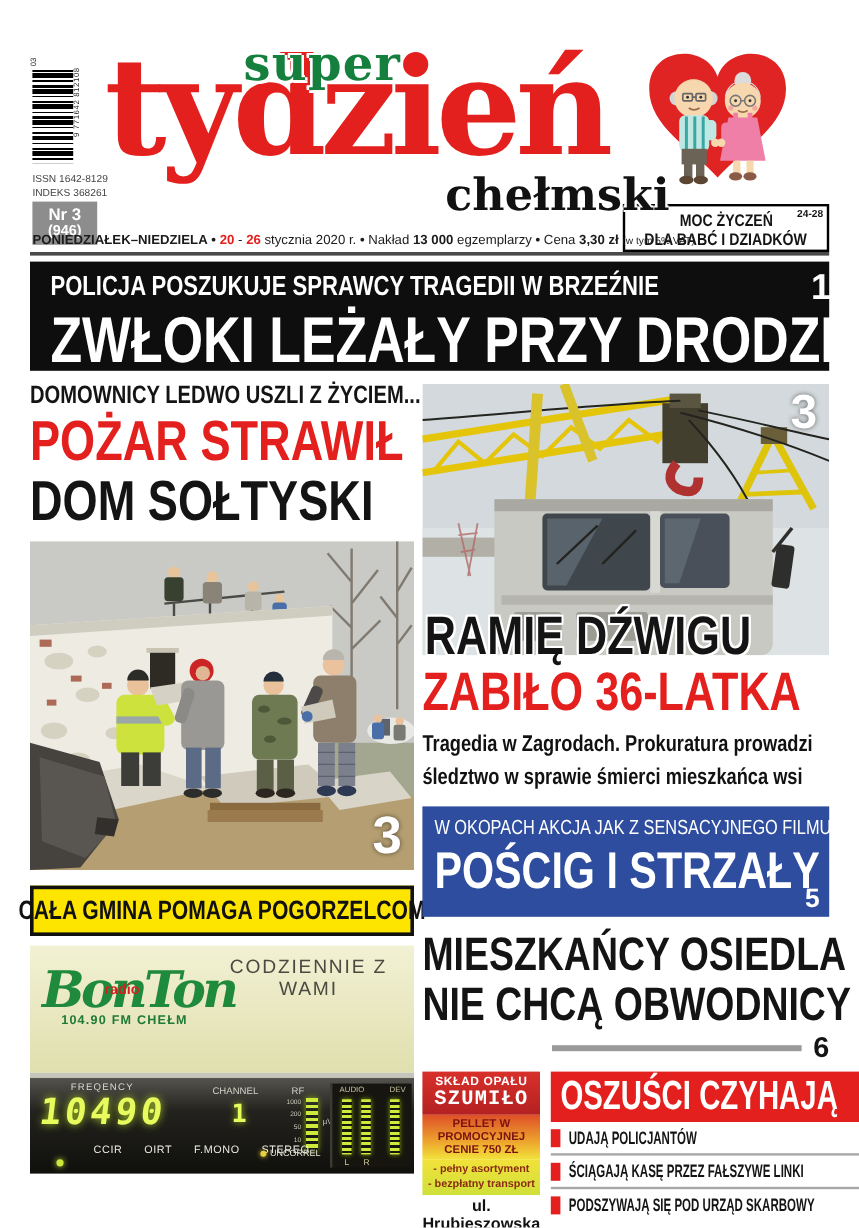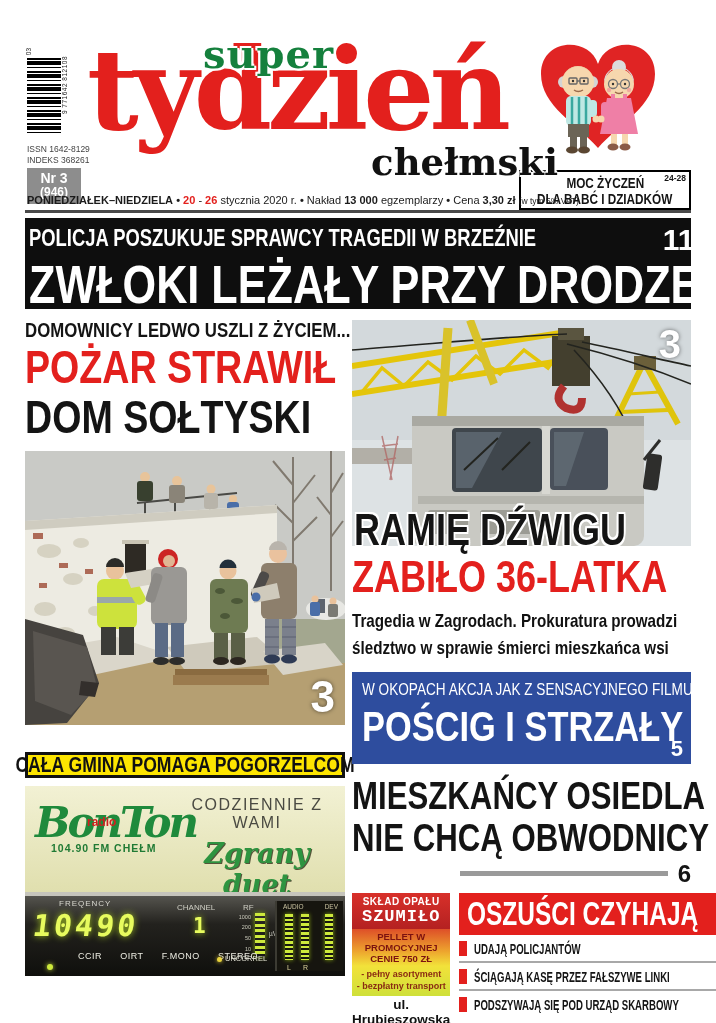--- a/index.html
+++ b/index.html
@@ -27,35 +27,35 @@
   .heart-wrap{position:absolute;right:28px;top:0;width:130px;height:140px;}
   .moc{position:absolute;right:0;top:140px;width:172px;height:40px;border:2px solid #000;background:#fff;text-align:center;box-sizing:border-box;padding-top:3px;line-height:1.15;}
   .moc .l1{font-size:14px;font-weight:bold;}
   .moc .l2{font-size:14px;font-weight:bold;}
   .moc-pages{position:absolute;right:3px;top:2px;font-size:8.5px;font-weight:bold;}
   .dateline{position:absolute;left:2px;top:164px;font-size:11px;color:#1b1b1b;white-space:nowrap;}
   .dateline .sm{font-size:8.5px;}
   .rule{position:absolute;left:25px;top:210px;width:666px;height:3px;background:#4a4a4a;}
 
   
-  .banner{position:absolute;left:25px;top:218px;width:666px;height:91px;background:#0e0e0e;color:#fff;padding:9px 4px 0;box-sizing:border-box;}
+  .banner{position:absolute;left:25px;top:218px;width:666px;height:91px;background:#0e0e0e;color:#fff;padding:9px 17px 0;box-sizing:border-box;}
   .banner-top{display:flex;justify-content:space-between;align-items:flex-start;}
   .banner-kicker{font-size:23px;font-weight:bold;line-height:1;}
   .banner-page{font-size:30px;font-weight:bold;line-height:.85;}
   .banner-headline{font-size:54px;font-weight:bold;line-height:1;margin-top:4px;}
 
   
   .colL{position:absolute;left:25px;top:318px;width:320px;}
   .kickerL{font-size:21px;font-weight:bold;line-height:1.15;}
   .hlL{font-size:47px;font-weight:bold;line-height:1.06;}
   .photoL{position:relative;width:320px;height:274px;margin-top:9px;}
   .pageNum{position:absolute;color:#fff;font-weight:bold;text-shadow:0 0 4px rgba(0,0,0,.55);line-height:1;}
   .pn-fire{right:10px;bottom:6px;font-size:44px;}
   .pn-crane{right:10px;top:4px;font-size:40px;}
-  .yellowBanner{margin-top:27px;height:26px;background:#fde500;border:3px solid #111;box-sizing:border-box;display:flex;align-items:center;justify-content:center;font-size:22px;font-weight:bold;color:#111;}
+  .yellowBanner{margin-top:13px;height:42px;background:#fde500;border:3px solid #111;box-sizing:border-box;display:flex;align-items:center;justify-content:center;font-size:22px;font-weight:bold;color:#111;}
   .radioAd{margin-top:8px;width:320px;height:186px;}
   .radioTop{height:106px;background:linear-gradient(180deg,#f2f1d4,#e0dfae);position:relative;overflow:hidden;}
   .bt-logo{position:absolute;left:10px;top:16px;width:150px;}
   .bt-script{font-family:"DejaVu Serif",serif;font-style:italic;font-weight:bold;font-size:42px;line-height:1;color:#1f8a3c;letter-spacing:-3px;}
   .bt-radio{position:absolute;left:52px;top:13px;font-size:12px;font-weight:bold;color:#d21f1f;font-style:normal;letter-spacing:0;}
   .bt-freq{display:block;margin-top:-2px;padding-left:16px;font-size:10.5px;font-weight:bold;color:#1f7a34;letter-spacing:1px;}
   .radioRight{position:absolute;right:8px;top:10px;width:160px;text-align:center;}
   .tagline{font-size:16px;color:#4a4a42;letter-spacing:1.5px;}
   .show{font-family:"DejaVu Serif",serif;font-style:italic;font-weight:bold;font-size:27px;color:#2e9440;text-shadow:1px 1px 0 #55553a;margin-top:6px;}
   .radioBottom{height:80px;background:linear-gradient(180deg,#55544e 0,#23221e 35%,#0f0f0c 100%);position:relative;border-top:4px solid #c6c5bc;box-sizing:content-box;overflow:hidden;}
@@ -338,21 +338,20 @@
 
     <div class="radioAd">
       <div class="radioTop">
         <div class="bt-logo">
           <span class="bt-script">BonTon</span>
           <span class="bt-radio">radio</span>
           <span class="bt-freq">104.90 FM CHEŁM</span>
         </div>
         <div class="radioRight">
           <div class="tagline">CODZIENNIE Z WAMI</div>
-          <div class="show">Zgrany duet</div>
 
         </div>
       </div>
       <div class="radioBottom">
         <span class="freqLabel">FREQENCY</span>
         <span class="digits">10490</span>
         <span class="chLabel">CHANNEL</span>
         <span class="chDigit">1</span>
         <span class="rfLabel">RF</span>
         <div class="rfScale">

